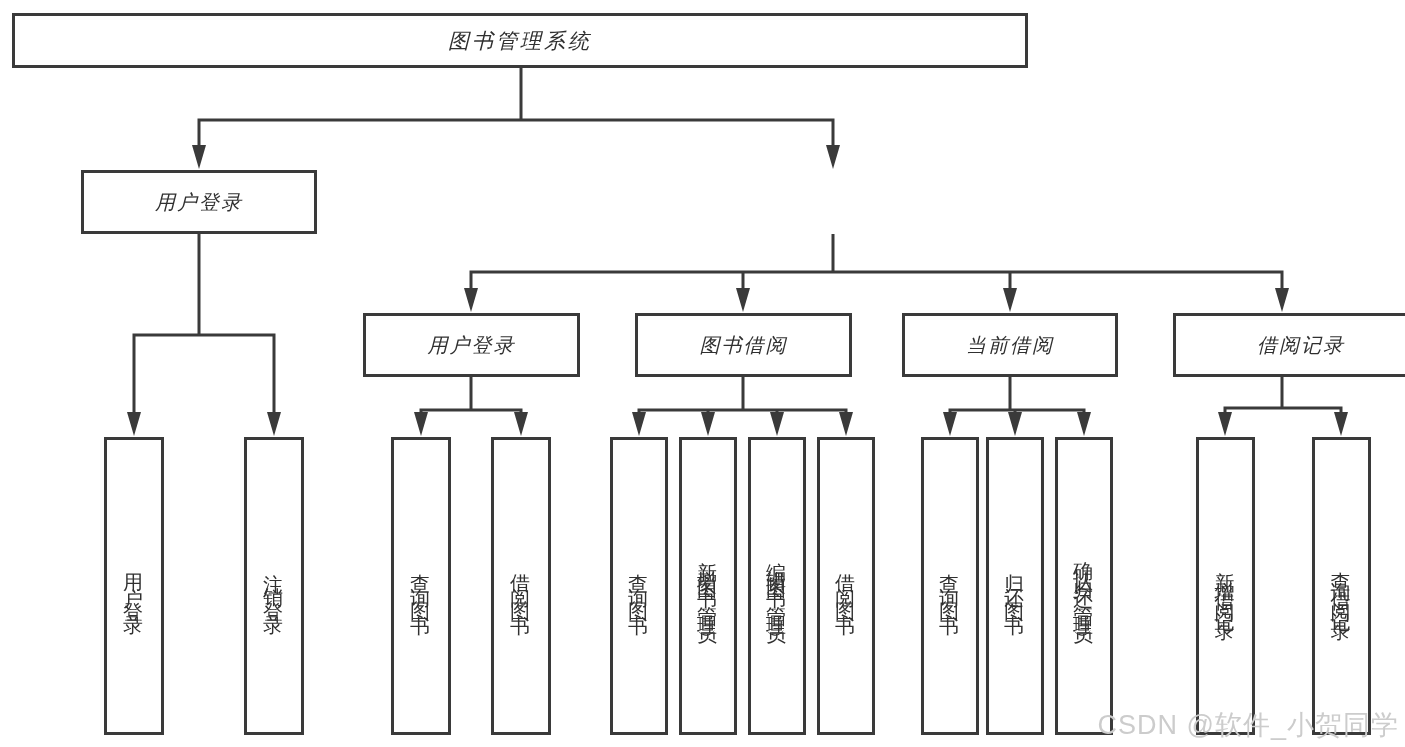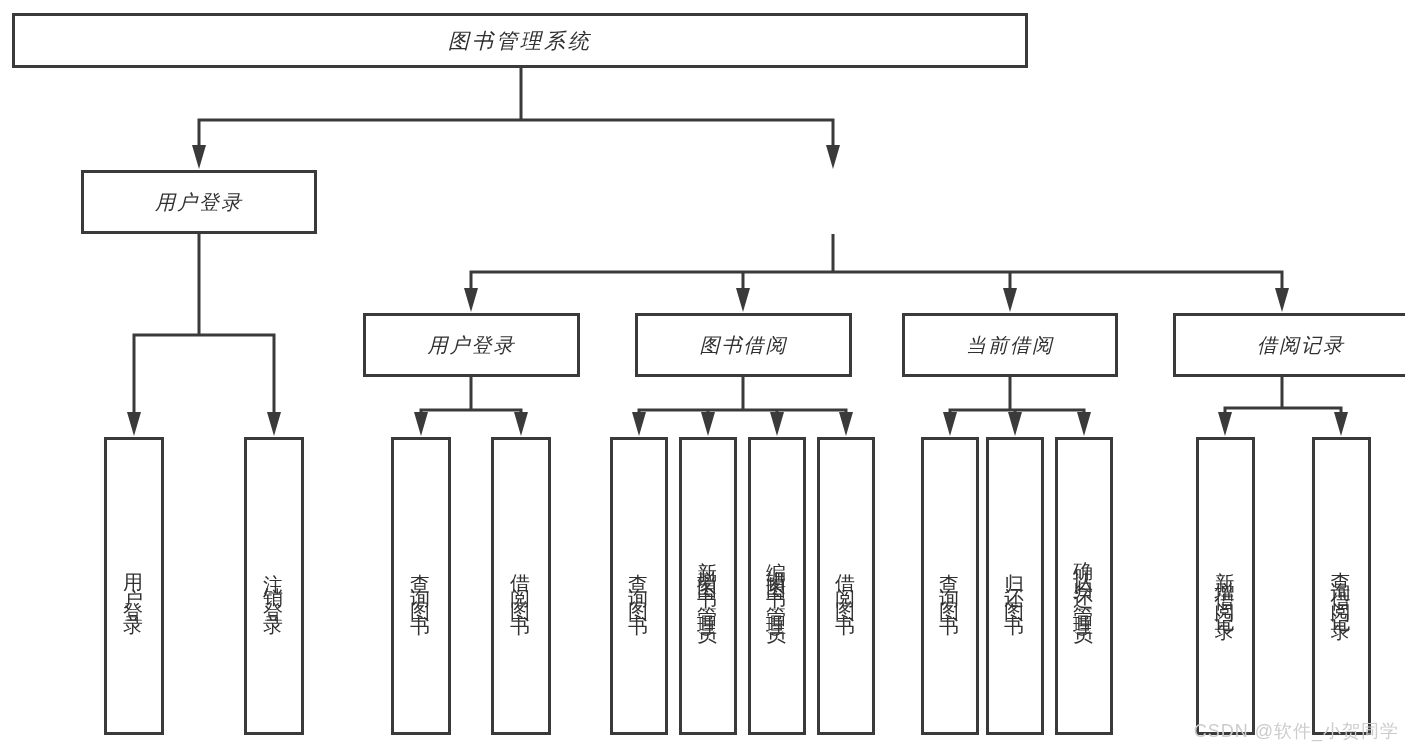--- a/index.html
+++ b/index.html
@@ -48,21 +48,21 @@
     text-orientation: mixed;
     font-size: 20px;
   }
   .v4 { letter-spacing: 14px; }
   .v6 { letter-spacing: 10px; }
   .v9 { letter-spacing: 9px; }
   .watermark {
     position: absolute;
     right: 6px;
     bottom: 4px;
-    font-size: 18px;
+    font-size: 27px;
     letter-spacing: 1px;
     color: #cccccc;
     z-index: 10;
     white-space: nowrap;
   }
 </style>
 </head>
 <body>
 
 <div class="canvas">

